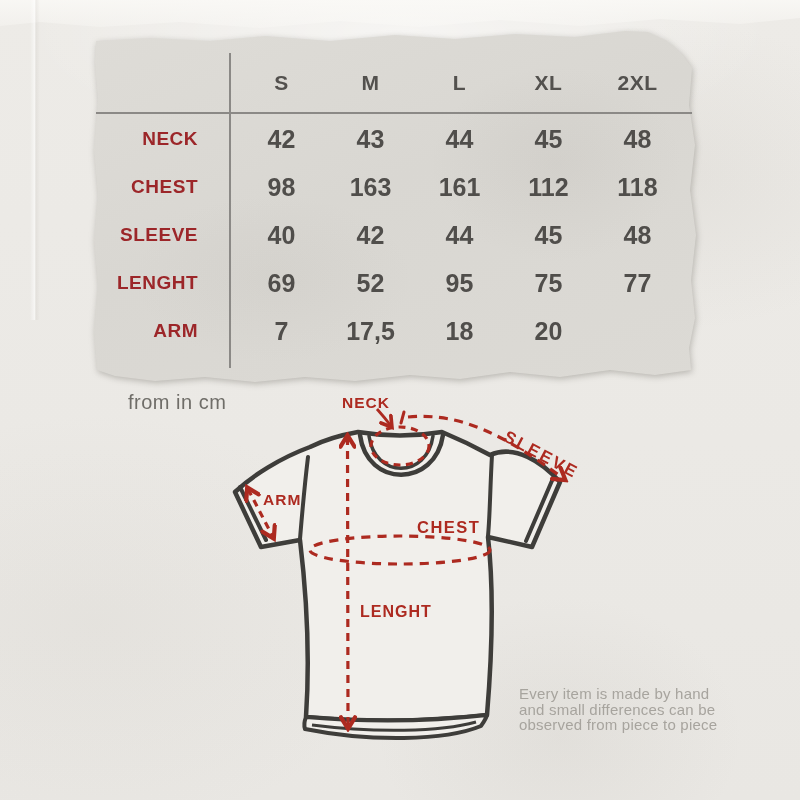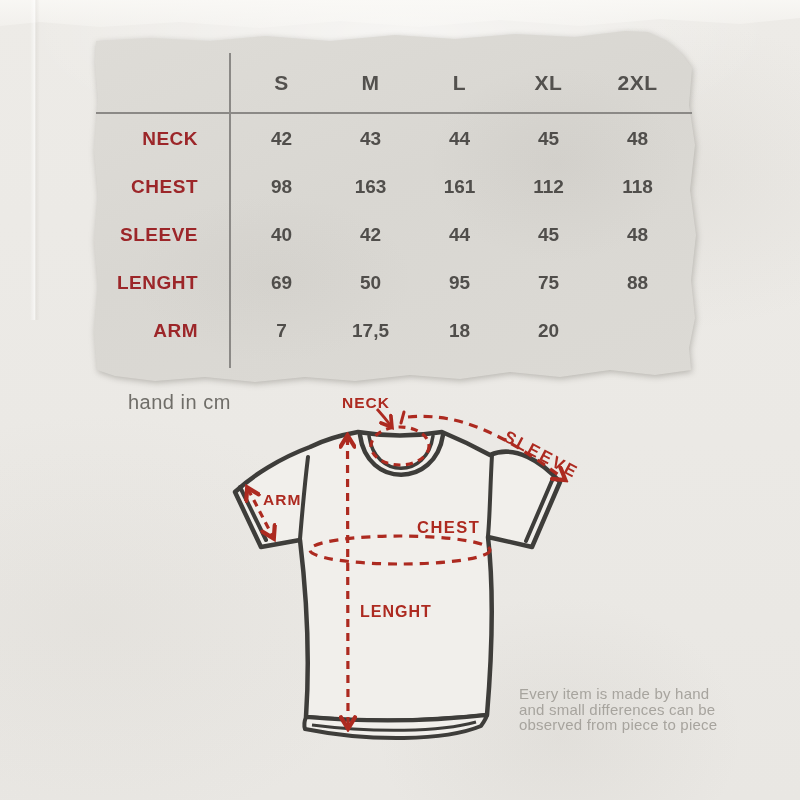--- a/index.html
+++ b/index.html
@@ -42,21 +42,21 @@
   .vline{position:absolute;left:229px;top:53px;width:2px;height:315px;background:#8b8986;}
   .hline{position:absolute;left:96px;top:112px;width:596px;height:2px;background:#8b8986;}
   .size-grid{
     position:absolute;left:95px;top:40px;width:590px;
     display:grid;
     grid-template-columns:142px 89px 89px 89px 89px 89px;
     grid-template-rows:75px 48px 48px 48px 48px 48px;
   }
   .cell{display:flex;align-items:center;justify-content:center;}
   .hcell{font-weight:bold;font-size:21px;color:#53514e;letter-spacing:.5px;padding-top:10px;}
-  .vcell{font-weight:bold;font-size:19px;color:#504e4b;}
+  .vcell{font-weight:bold;font-size:25px;color:#504e4b;}
   .lcell{justify-content:flex-end;padding-right:39px;font-weight:bold;font-size:19px;color:#9c2629;letter-spacing:.5px;}
   .caption{position:absolute;left:128px;top:391px;font-size:20px;color:#6f6d68;letter-spacing:.5px;}
   .shirt-svg{position:absolute;left:220px;top:395px;width:400px;height:400px;}
   .note{position:absolute;left:519px;top:686px;width:210px;font-size:15px;line-height:15.5px;color:#a7a49e;letter-spacing:.2px;}
   svg text{font-family:"Liberation Sans",sans-serif;font-weight:bold;}
 </style>
 </head>
 <body>
 
 <div class="stage">
@@ -95,33 +95,33 @@
 
     <div class="cell lcell">SLEEVE</div>
     <div class="cell vcell">40</div>
     <div class="cell vcell">42</div>
     <div class="cell vcell">44</div>
     <div class="cell vcell">45</div>
     <div class="cell vcell">48</div>
 
     <div class="cell lcell">LENGHT</div>
     <div class="cell vcell">69</div>
-    <div class="cell vcell">50</div>
+    <div class="cell vcell">52</div>
     <div class="cell vcell">95</div>
     <div class="cell vcell">75</div>
-    <div class="cell vcell">88</div>
+    <div class="cell vcell">77</div>
 
     <div class="cell lcell">ARM</div>
     <div class="cell vcell">7</div>
     <div class="cell vcell">17,5</div>
     <div class="cell vcell">18</div>
     <div class="cell vcell">20</div>
   </div>
 
-  <div class="caption">hand in cm</div>
+  <div class="caption">from in cm</div>
 
   <svg class="shirt-svg" viewBox="0 0 400 400">
     <defs>
       <marker id="ah" viewBox="0 0 10 10" refX="7" refY="5" markerWidth="5.5" markerHeight="5.5" orient="auto-start-reverse">
         <path d="M1.5,1 L8,5 L1.5,9" fill="none" stroke="#ad2a20" stroke-width="2.4" stroke-linecap="round"></path>
       </marker>
     </defs>
 
     <path d="M138,37 Q110,42 90,52 C60,63 32,81 15,97 L41,152 L80,145
          C86,195 90,262 86,322

